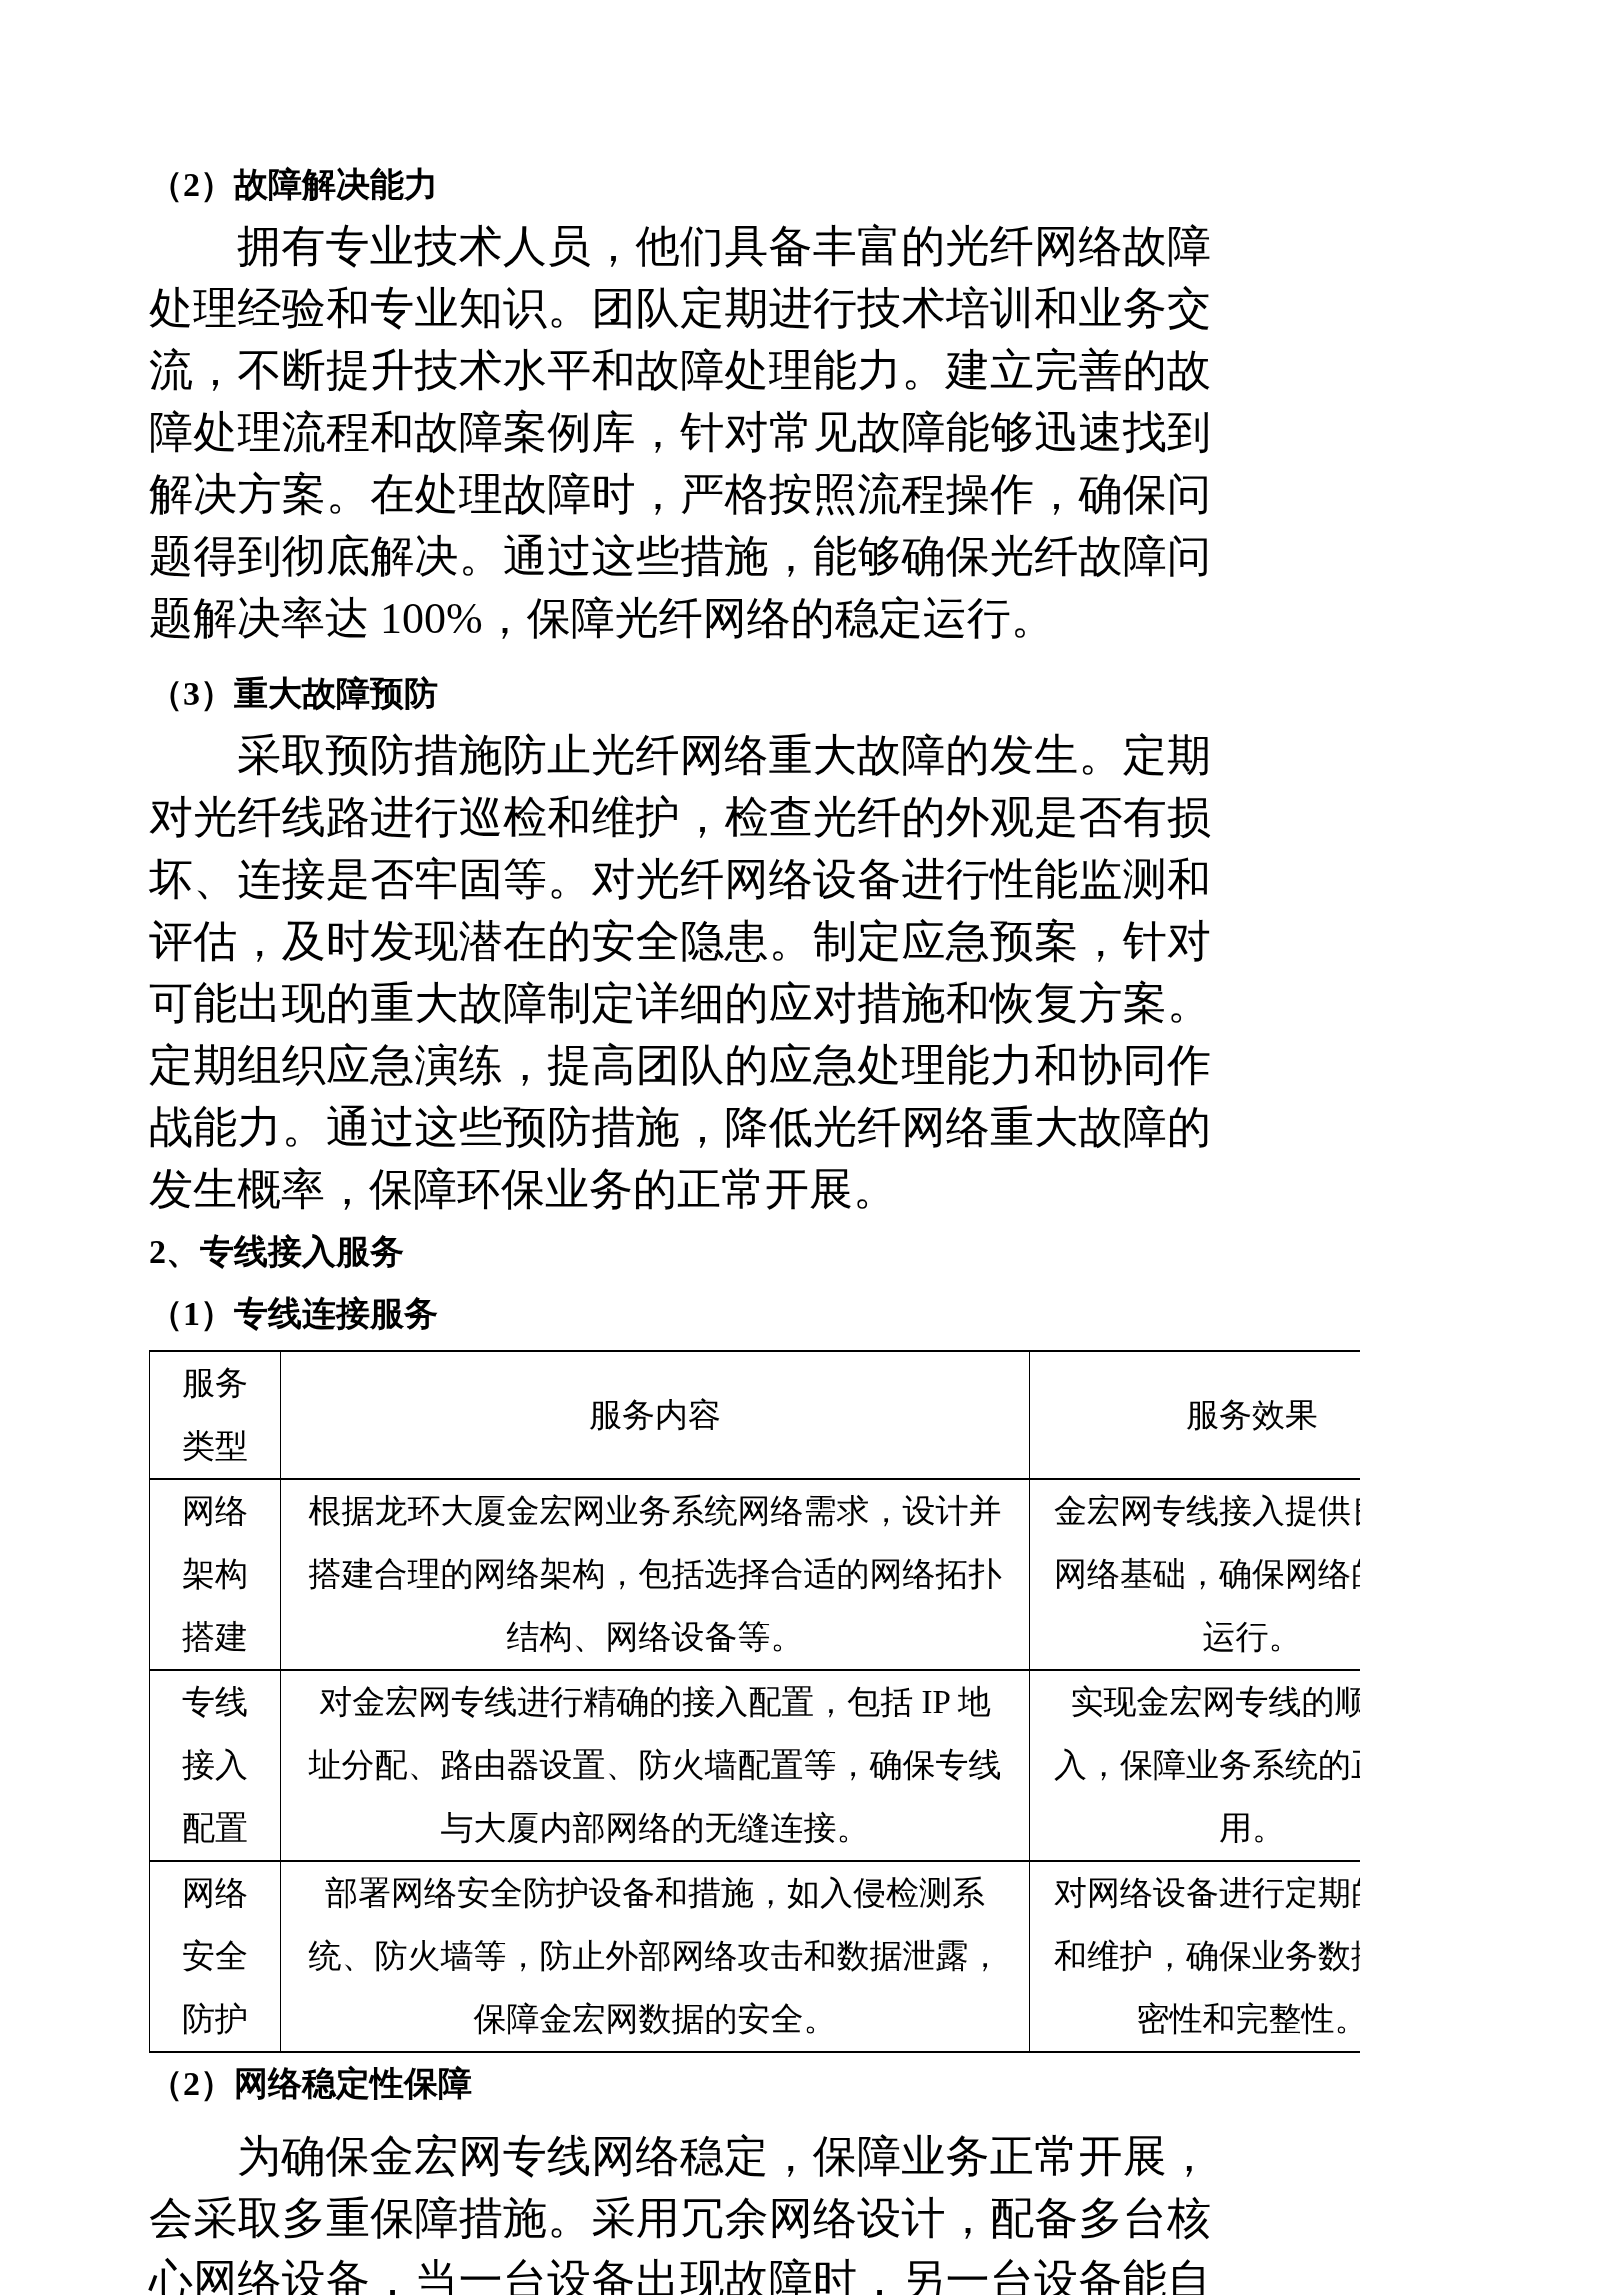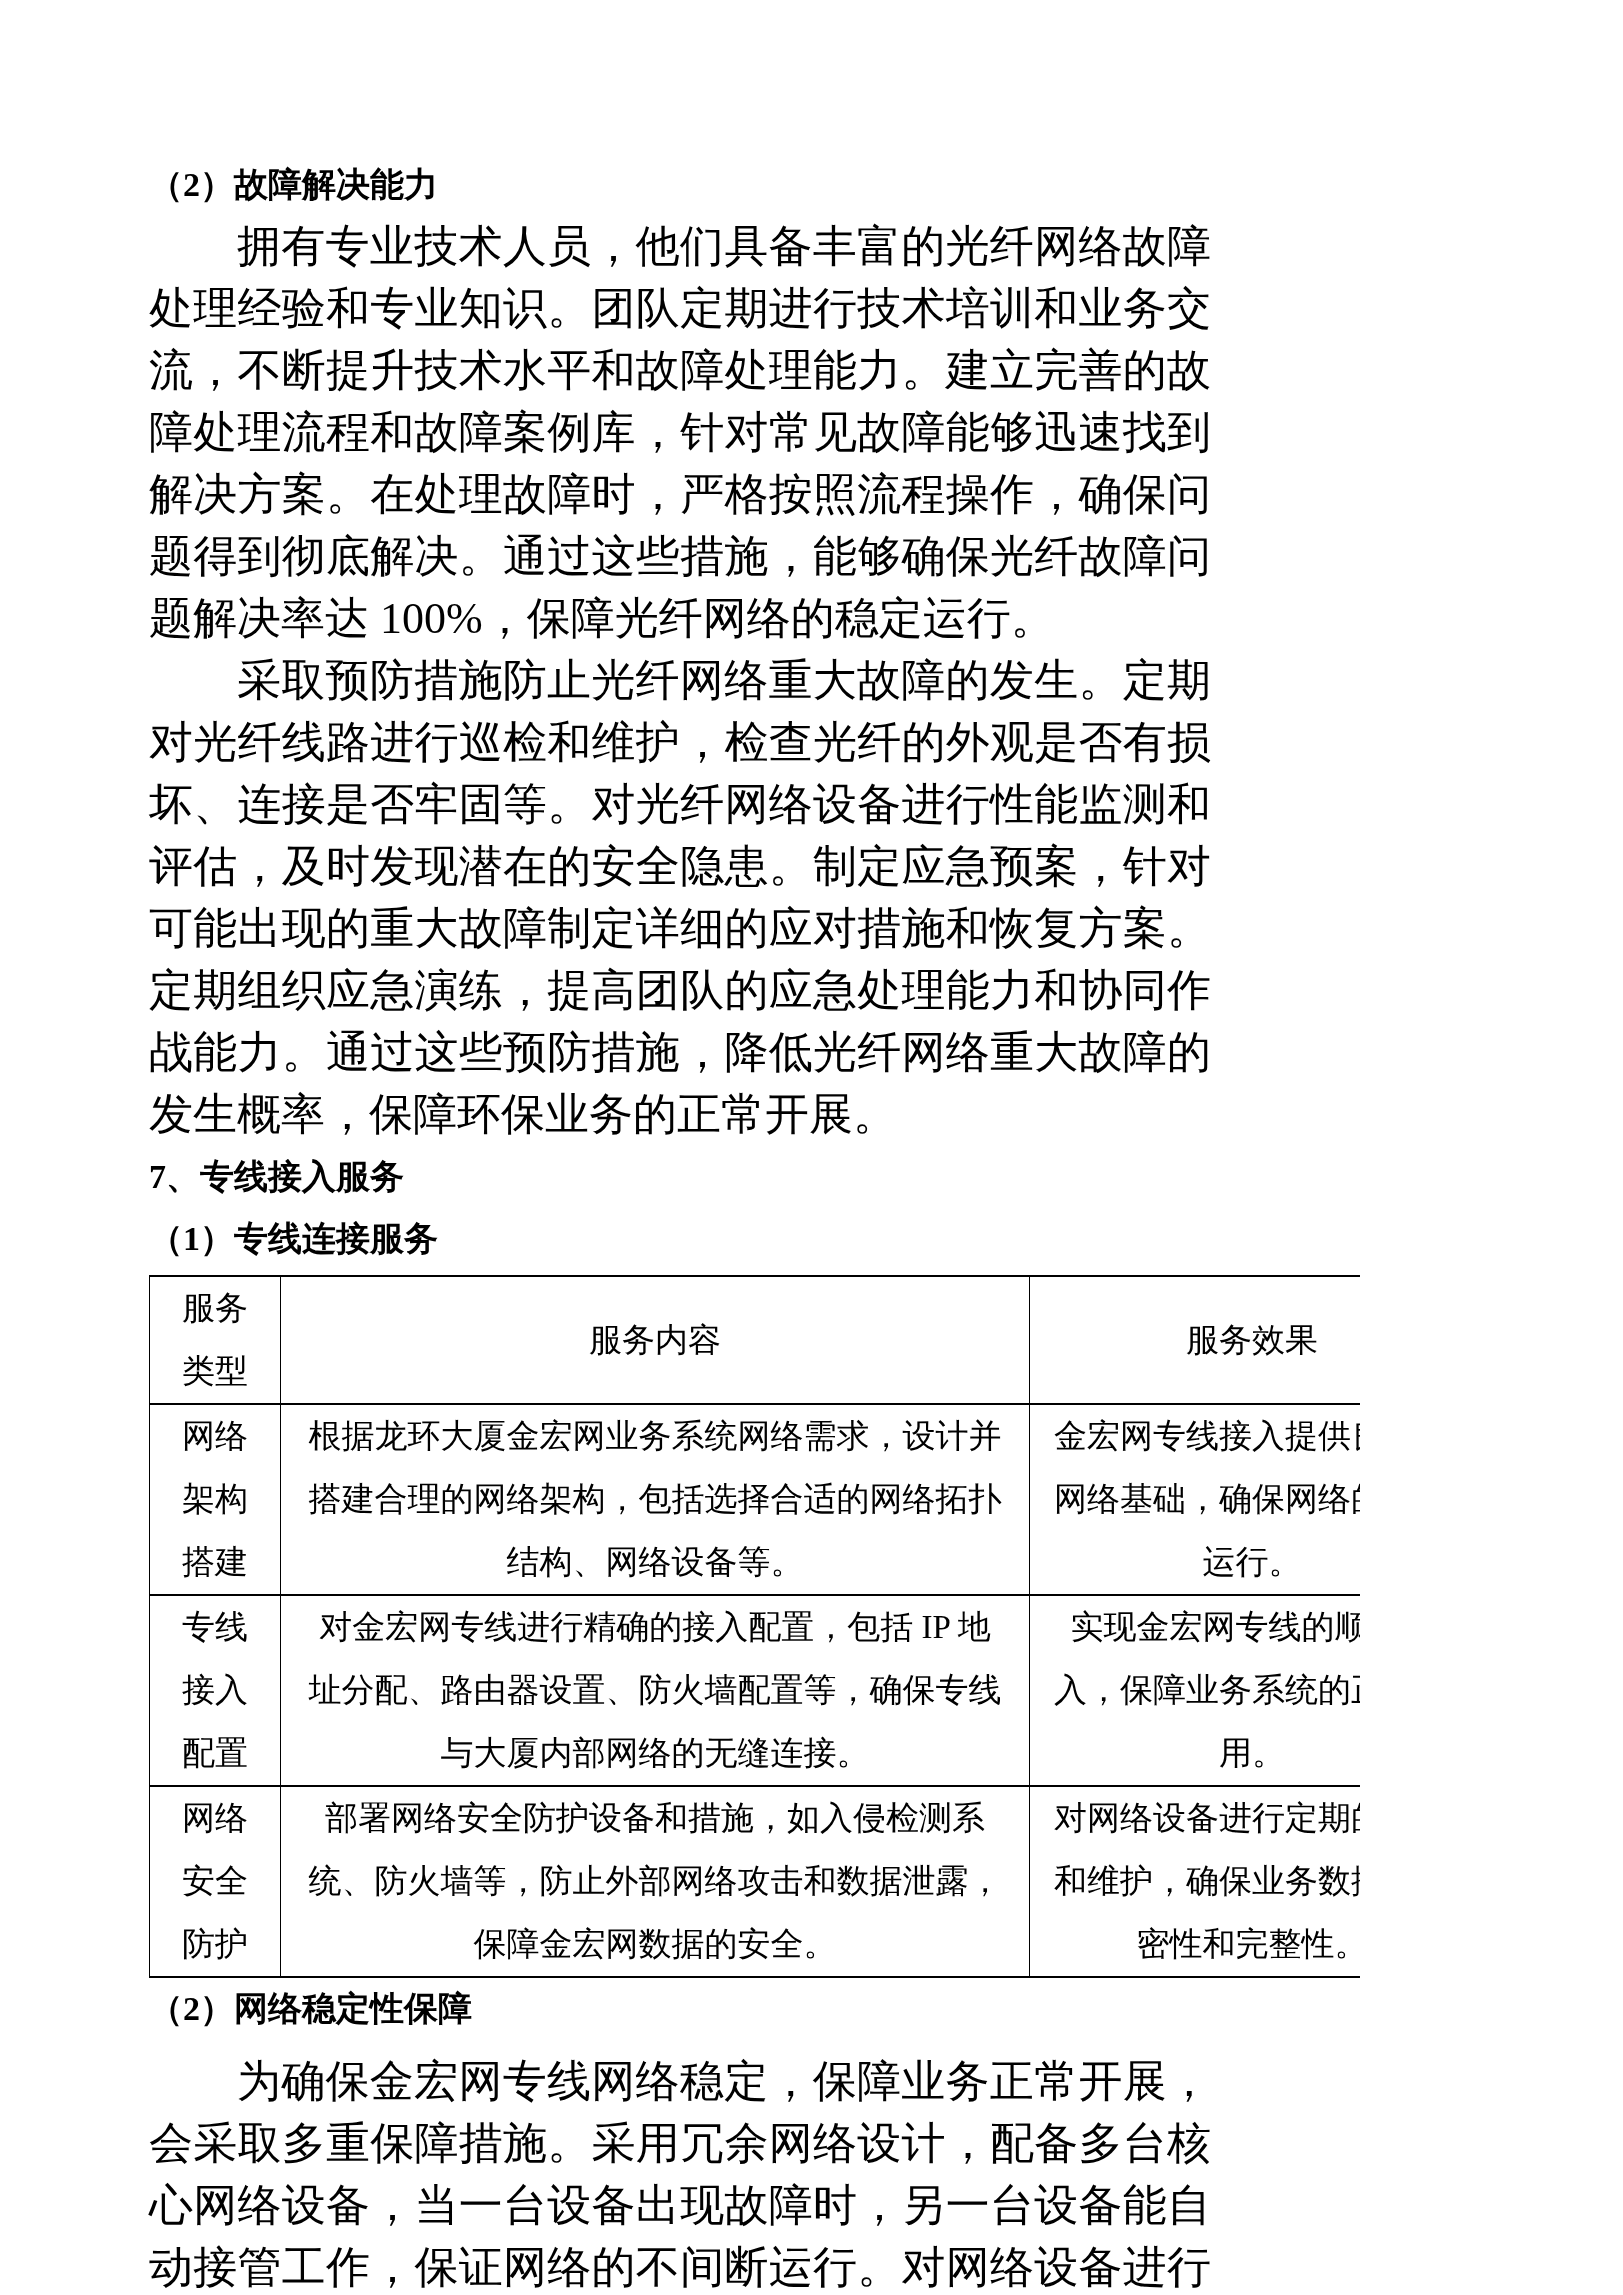--- a/index.html
+++ b/index.html
@@ -80,25 +80,26 @@
 </head>
 <body>
 
 <div class="page">
   <div class="content">
 
     <h3 class="doc-h3">（2）故障解决能力</h3>
 
     <p class="body-para">拥有专业技术人员，他们具备丰富的光纤网络故障处理经验和专业知识。团队定期进行技术培训和业务交流，不断提升技术水平和故障处理能力。建立完善的故障处理流程和故障案例库，针对常见故障能够迅速找到解决方案。在处理故障时，严格按照流程操作，确保问题得到彻底解决。通过这些措施，能够确保光纤故障问题解决率达 100%，保障光纤网络的稳定运行。</p>
 
+    <h3 class="doc-h3 mt20">（3）重大故障预防</h3>
 
     <p class="body-para">采取预防措施防止光纤网络重大故障的发生。定期对光纤线路进行巡检和维护，检查光纤的外观是否有损坏、连接是否牢固等。对光纤网络设备进行性能监测和评估，及时发现潜在的安全隐患。制定应急预案，针对可能出现的重大故障制定详细的应对措施和恢复方案。定期组织应急演练，提高团队的应急处理能力和协同作战能力。通过这些预防措施，降低光纤网络重大故障的发生概率，保障环保业务的正常开展。</p>
 
 
-    <h3 class="doc-h3">7、专线接入服务</h3>
+    <h3 class="doc-h3">2、专线接入服务</h3>
 
     <h3 class="doc-h3">（1）专线连接服务</h3>
 
     <table class="service-table">
       <colgroup>
         <col class="c1">
         <col class="c2">
         <col class="c3">
       </colgroup>
       <tbody>

